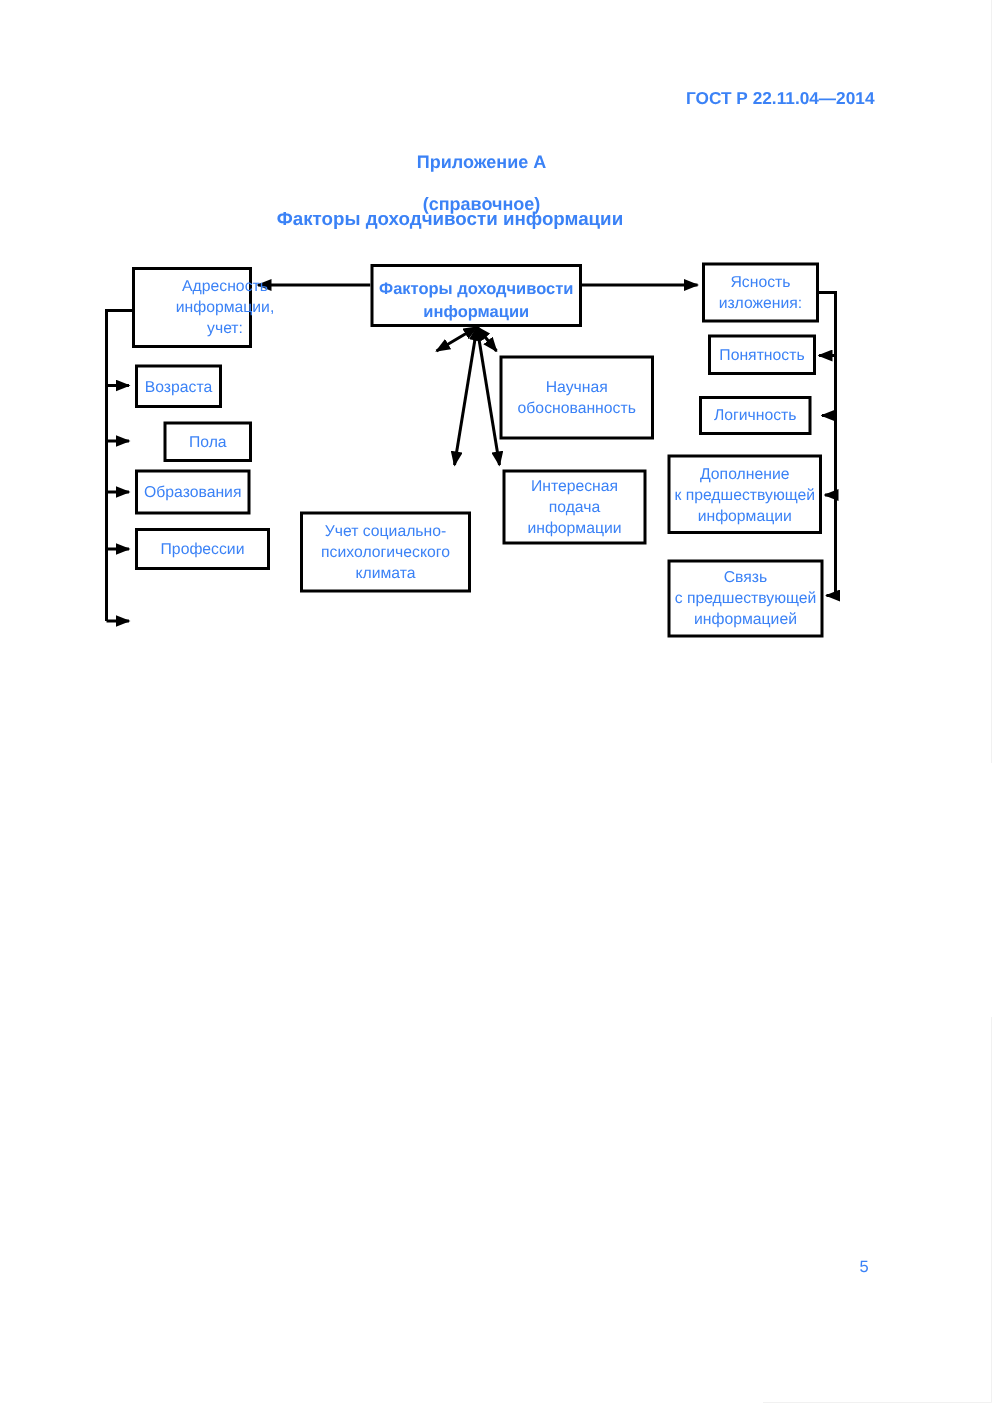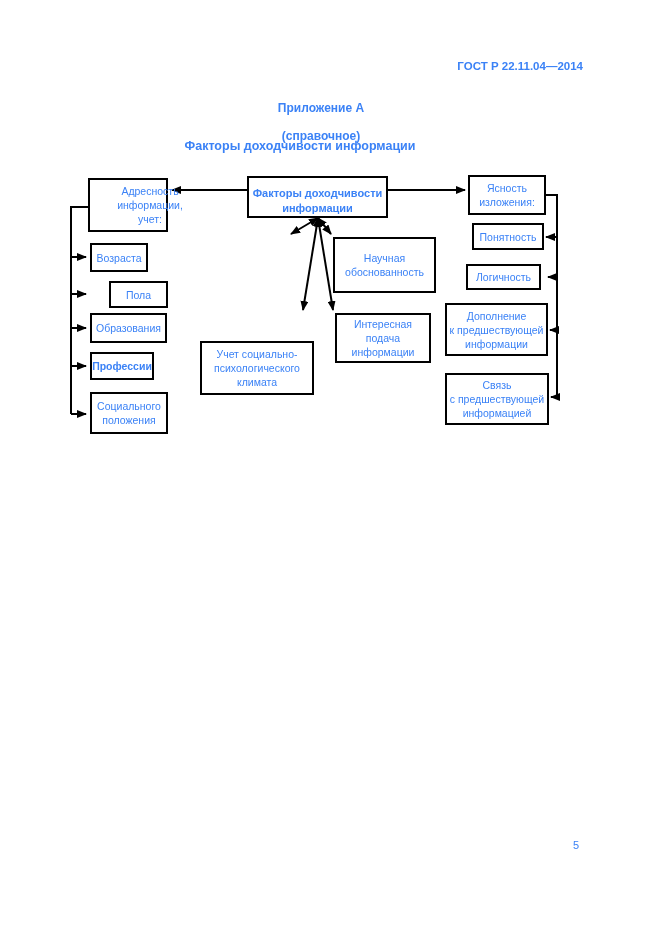--- a/index.html
+++ b/index.html
@@ -42,21 +42,21 @@
     text-align: center;
     font-size: 10.5px; line-height: 14px;
   }
   .lbl { white-space: pre-line; }
   .n-central { font-weight: bold; font-size: 11px; line-height: 15px; align-items: flex-end; }
 
   .n-adresnost   { left: 88px;  top: 178px; width: 80px;  height: 54px; padding-left: 44px; }
   .n-vozrasta    { left: 90px;  top: 243px; width: 58px;  height: 29px; }
   .n-pola        { left: 90px;  top: 281px; width: 59px;  height: 27px; margin-left: 19px; }
   .n-obrazovaniya{ left: 90px;  top: 313px; width: 77px;  height: 30px; }
-  .n-professii   { left: 90px;  top: 352px; width: 64px;  height: 28px; font-weight: bold; }
+  .n-professii   { left: 90px;  top: 352px; width: 90px;  height: 28px; }
   .n-sots        { left: 90px;  top: 392px; width: 78px;  height: 42px; }
   .n-central     { left: 247px; top: 176px; width: 141px; height: 42px; }
   .n-psihologii  { left: 198px; top: 237px; width: 101px; height: 58px; }
   .n-nauchnaya   { left: 333px; top: 237px; width: 103px; height: 56px; }
   .n-klimata     { left: 200px; top: 328px; width: 114px; height: 54px; margin-top: 13px; }
   .n-podacha     { left: 335px; top: 313px; width: 96px;  height: 50px; }
   .n-yasnost     { left: 468px; top: 175px; width: 78px;  height: 40px; }
   .n-ponyatnost  { left: 472px; top: 223px; width: 72px;  height: 27px; }
   .n-logichnost  { left: 466px; top: 264px; width: 75px;  height: 26px; }
   .n-dopolnenie  { left: 445px; top: 303px; width: 103px; height: 53px; }
@@ -115,24 +115,20 @@
   </div>
   <div class="node n-pola">
     <span class="lbl">Пола</span>
   </div>
   <div class="node n-obrazovaniya">
     <span class="lbl">Образования</span>
   </div>
   <div class="node n-professii">
     <span class="lbl">Профессии</span>
   </div>
-  <div class="node n-sots">
-    <span class="lbl">Социального
-положения</span>
-  </div>
 
   <div class="node n-central">
     <span class="lbl">Факторы доходчивости
 информации</span>
   </div>
 
   <div class="node n-nauchnaya">
     <span class="lbl">Научная
 обоснованность</span>
   </div>

